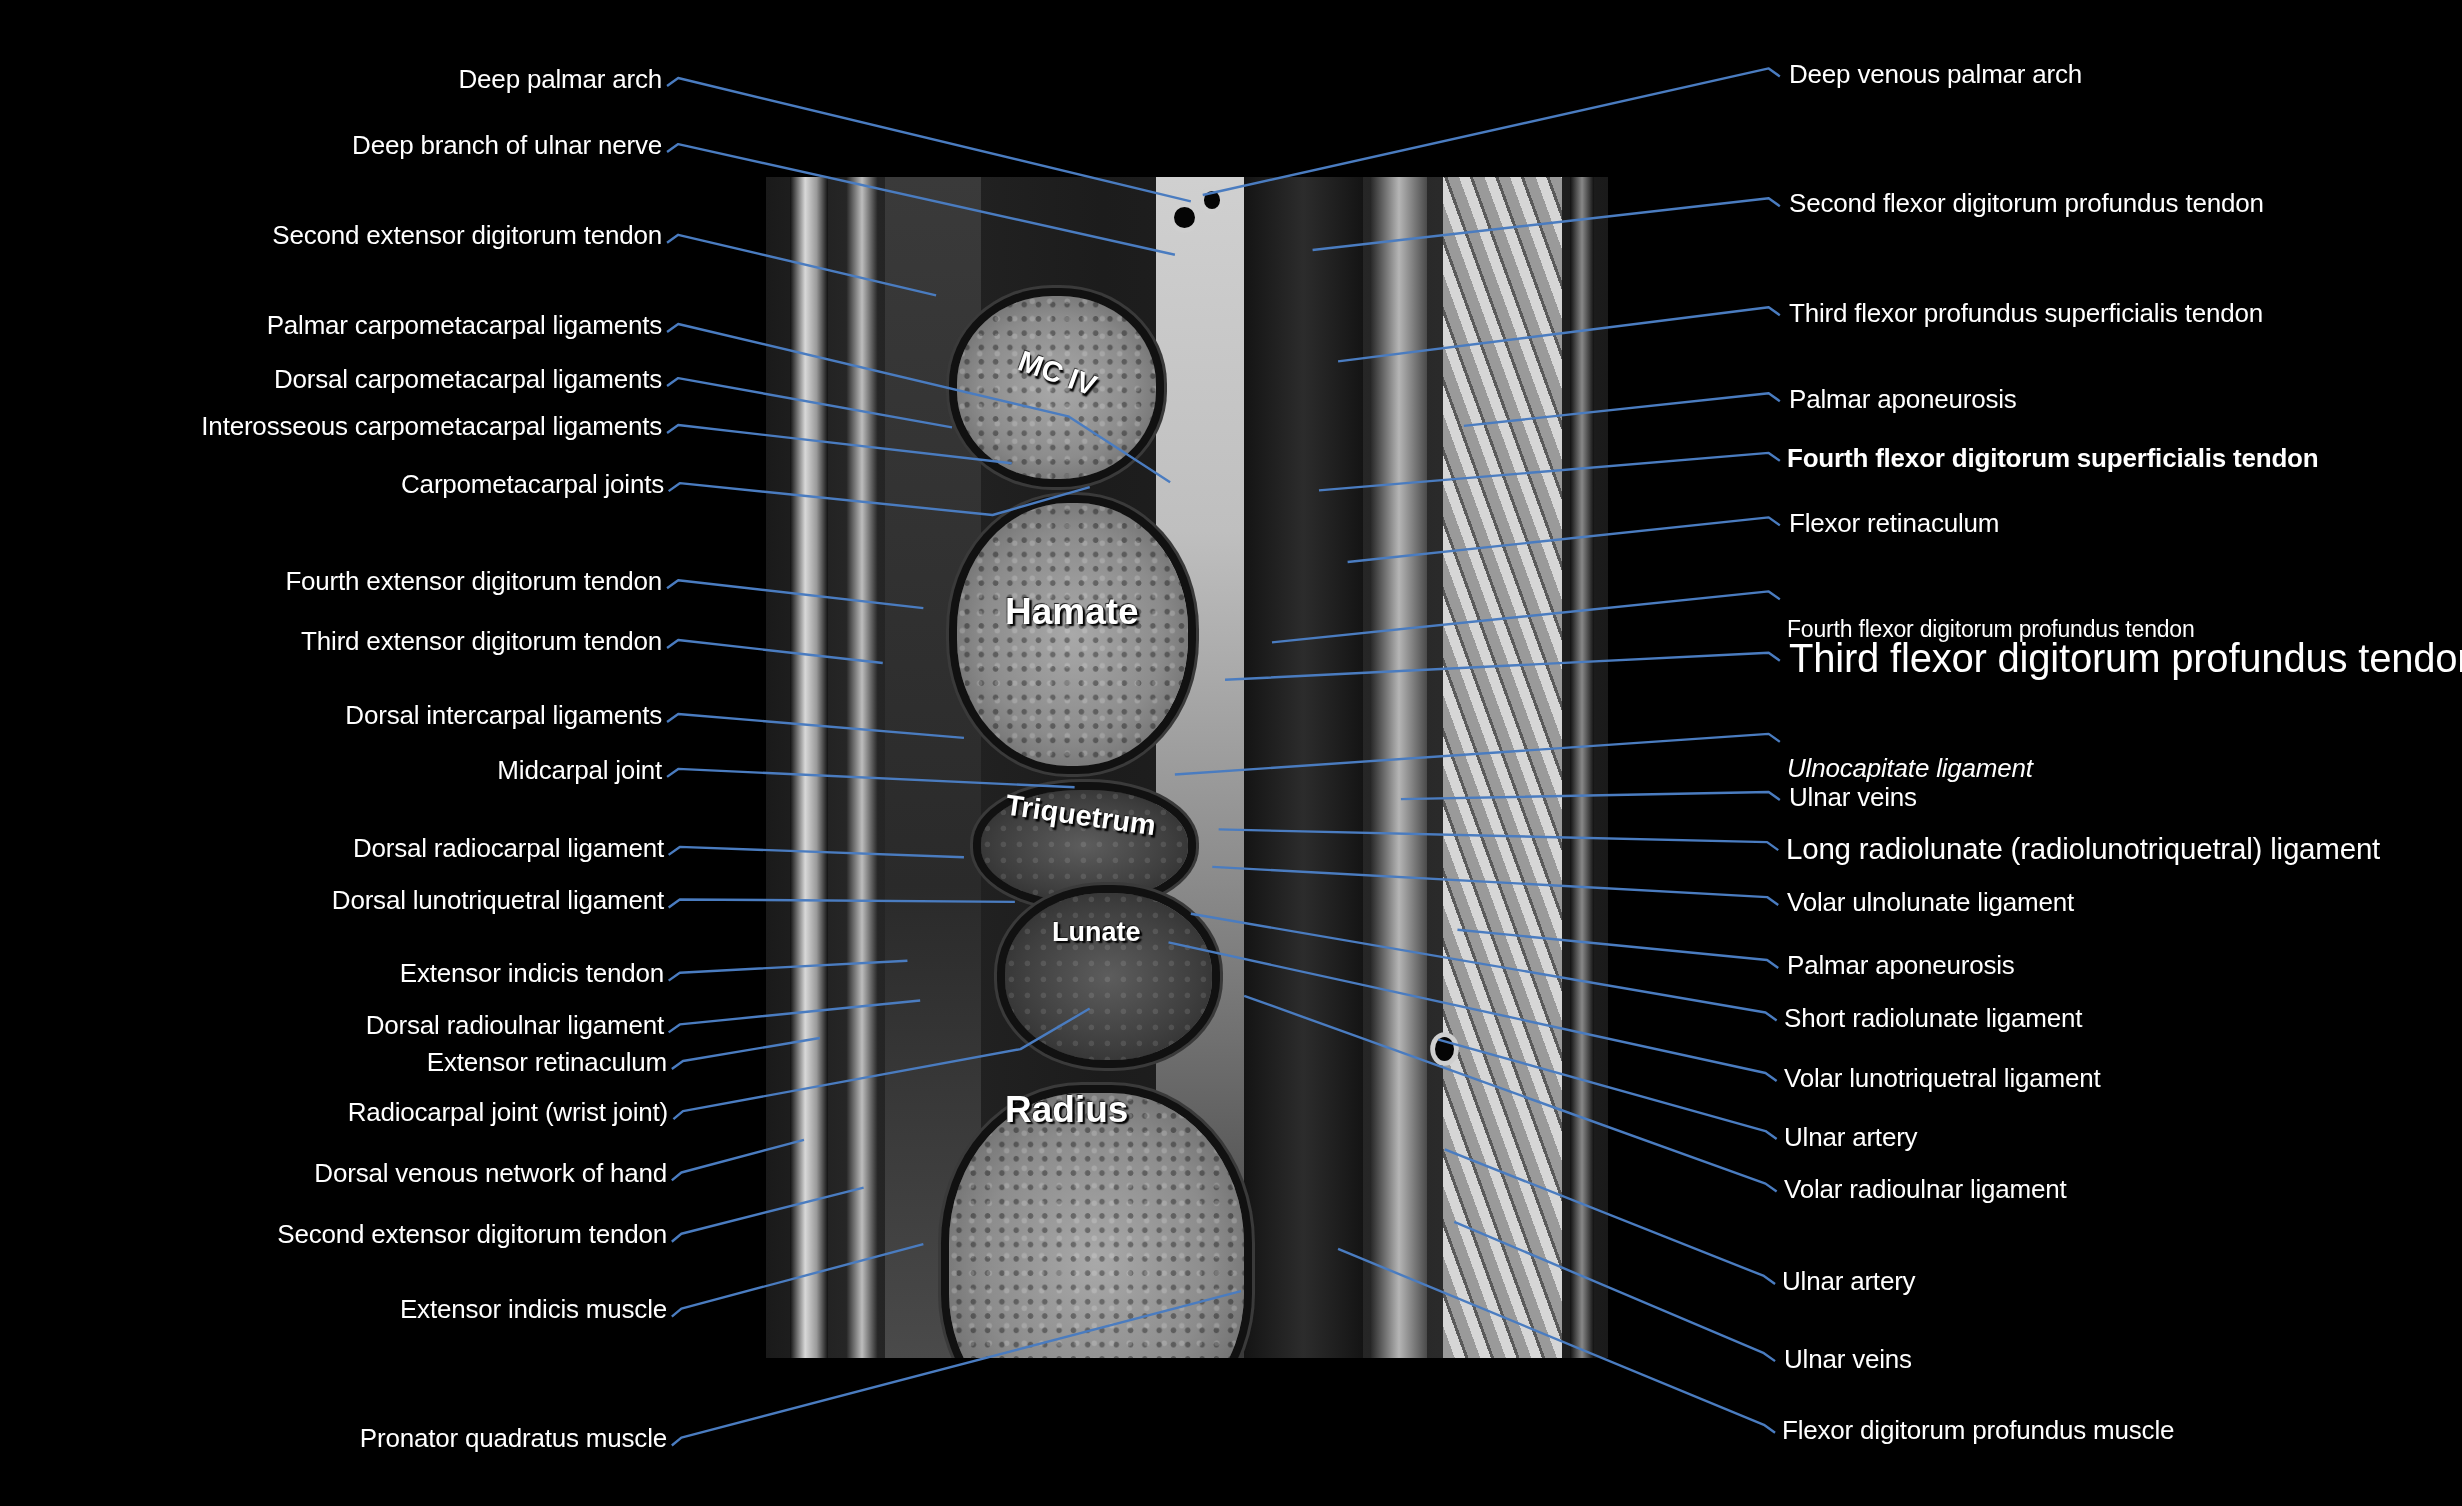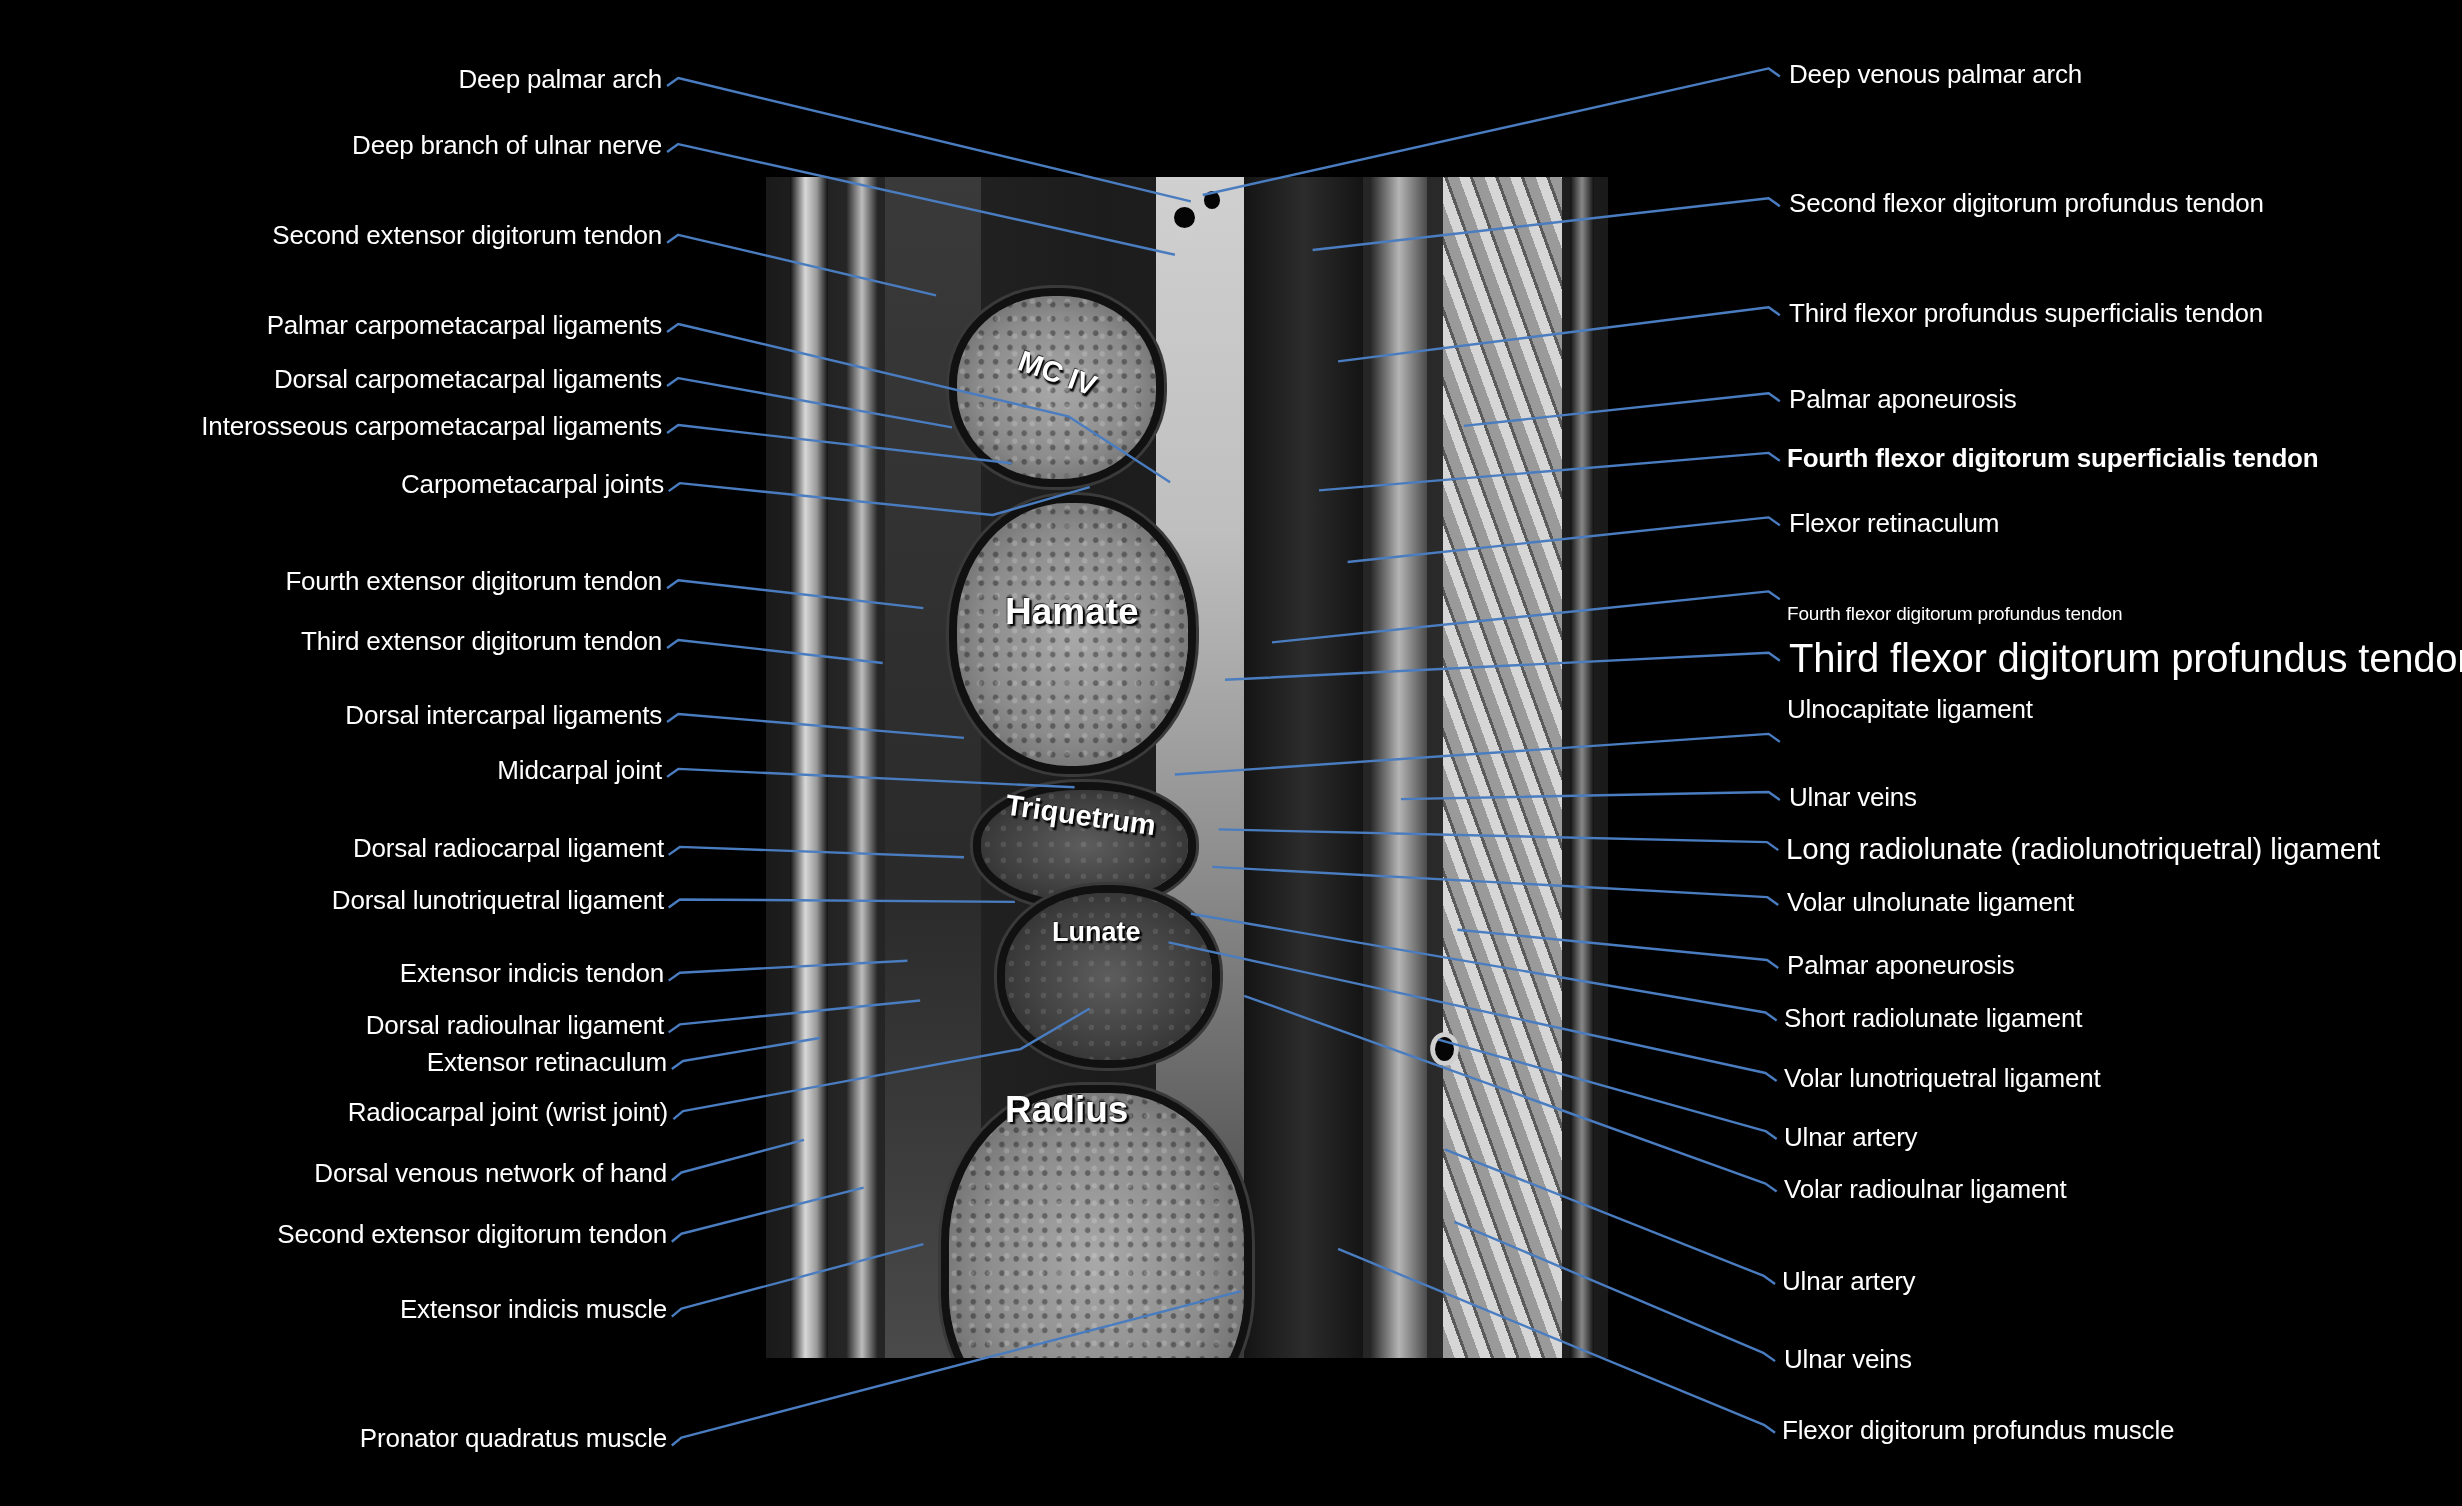--- a/index.html
+++ b/index.html
@@ -136,23 +136,23 @@
   <div class="lbl left" style="right:1795px;top:1216px;">Second extensor digitorum tendon</div>
   <div class="lbl left" style="right:1795px;top:1291px;">Extensor indicis muscle</div>
   <div class="lbl left" style="right:1795px;top:1420px;">Pronator quadratus muscle</div>
 
   <div class="lbl right" style="left:1789px;top:56px;">Deep venous palmar arch</div>
   <div class="lbl right" style="left:1789px;top:185px;">Second flexor digitorum profundus tendon</div>
   <div class="lbl right" style="left:1789px;top:295px;">Third flexor profundus superficialis tendon</div>
   <div class="lbl right" style="left:1789px;top:381px;">Palmar aponeurosis</div>
   <div class="lbl right" style="left:1787px;top:440px;font-weight:bold;">Fourth flexor digitorum superficialis tendon</div>
   <div class="lbl right" style="left:1789px;top:505px;">Flexor retinaculum</div>
-  <div class="lbl right" style="left:1787px;top:595px;font-size:19px;">Fourth flexor digitorum profundus tendon</div>
+  <div class="lbl right" style="left:1787px;top:611px;font-size:23px;">Fourth flexor digitorum profundus tendon</div>
   <div class="lbl right" style="left:1789px;top:640px;font-size:40px;">Third flexor digitorum profundus tendon</div>
-  <div class="lbl right" style="left:1787px;top:691px;">Ulnocapitate ligament</div>
+  <div class="lbl right" style="left:1787px;top:750px;font-style:italic;">Ulnocapitate ligament</div>
   <div class="lbl right" style="left:1789px;top:779px;">Ulnar veins</div>
   <div class="lbl right" style="left:1786px;top:830px;font-size:29.5px;">Long radiolunate (radiolunotriquetral) ligament</div>
   <div class="lbl right" style="left:1787px;top:884px;">Volar ulnolunate ligament</div>
   <div class="lbl right" style="left:1787px;top:947px;">Palmar aponeurosis</div>
   <div class="lbl right" style="left:1784px;top:1000px;">Short radiolunate ligament</div>
   <div class="lbl right" style="left:1784px;top:1060px;">Volar lunotriquetral ligament</div>
   <div class="lbl right" style="left:1784px;top:1119px;">Ulnar artery</div>
   <div class="lbl right" style="left:1784px;top:1171px;">Volar radioulnar ligament</div>
   <div class="lbl right" style="left:1782px;top:1263px;">Ulnar artery</div>
   <div class="lbl right" style="left:1784px;top:1341px;">Ulnar veins</div>

